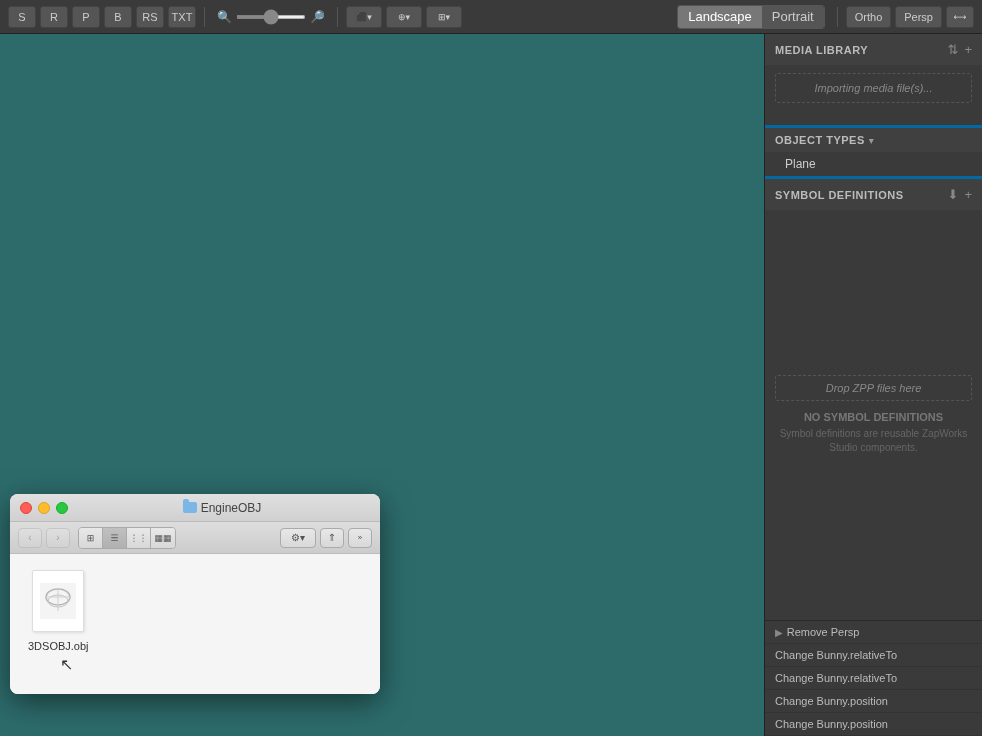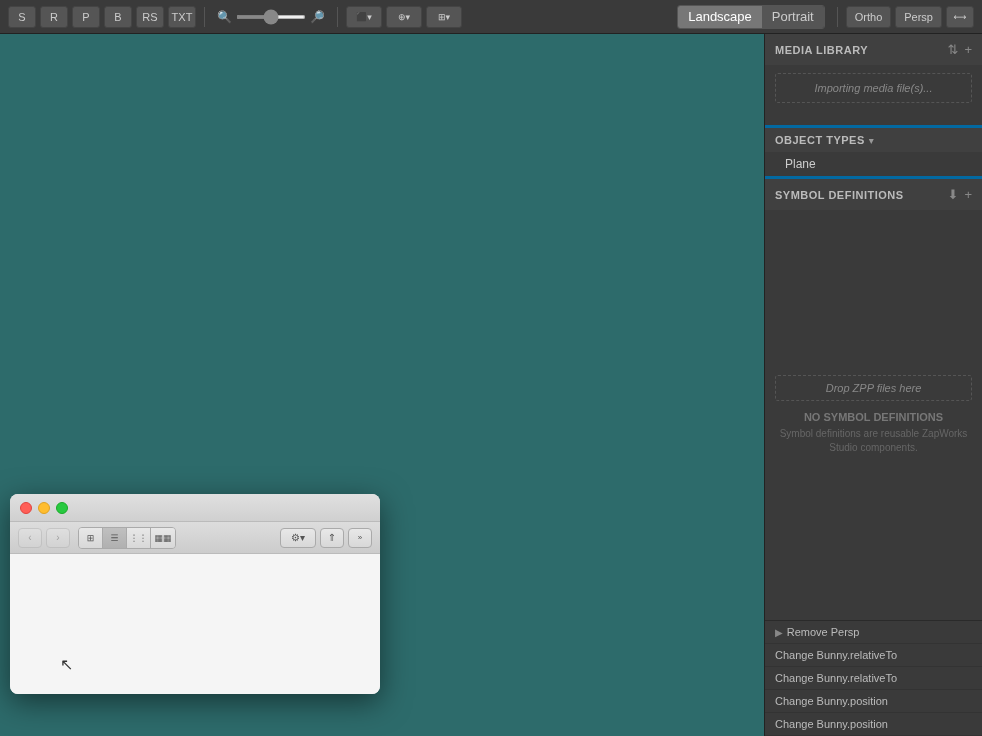--- a/index.html
+++ b/index.html
@@ -477,38 +477,54 @@
 
 <div class="main-area">
 
   <div class="canvas-area">
 
     <div class="file-window">
       <div class="file-window-titlebar">
         <span class="window-btn close"></span>
         <span class="window-btn minimize"></span>
         <span class="window-btn maximize"></span>
+        <div class="window-title">
+          <div class="folder-icon-small"></div>
+          <span>EngineOBJ</span>
+        </div>
       </div>
       <div class="file-window-toolbar">
         <button class="fw-btn disabled">‹</button>
         <button class="fw-btn disabled">›</button>
         <div class="fw-view-group">
           <button class="fw-view-btn">⊞</button>
           <button class="fw-view-btn active">☰</button>
           <button class="fw-view-btn">⋮⋮</button>
           <button class="fw-view-btn">▦▦</button>
         </div>
         <div class="fw-spacer"></div>
         <button class="fw-btn" style="width:36px;">⚙▾</button>
         <button class="fw-btn">⇑</button>
         <button class="fw-btn" style="font-size:8px;">»</button>
       </div>
       <div class="file-window-content">
 
 
+        <div class="file-item">
+          <div class="file-icon-obj">
+            <svg class="obj-content" viewBox="0 0 36 36">
+              <rect width="36" height="36" fill="#f0f0f0"></rect>
+              <ellipse cx="18" cy="14" rx="12" ry="8" fill="none" stroke="#999" stroke-width="1.5"></ellipse>
+              <ellipse cx="18" cy="18" rx="10" ry="6" fill="none" stroke="#aaa" stroke-width="1"></ellipse>
+              <line x1="18" y1="6" x2="18" y2="28" stroke="#bbb" stroke-width="1"></line>
+              <line x1="6" y1="14" x2="30" y2="14" stroke="#bbb" stroke-width="1"></line>
+            </svg>
+          </div>
+          <span class="file-label">3DSOBJ.obj</span>
+        </div>
 
       </div>
       <div style="position:relative; height:0;">
         <div class="cursor-arrow">↖</div>
       </div>
     </div>
 
   </div>
 
   <div class="right-panel">

